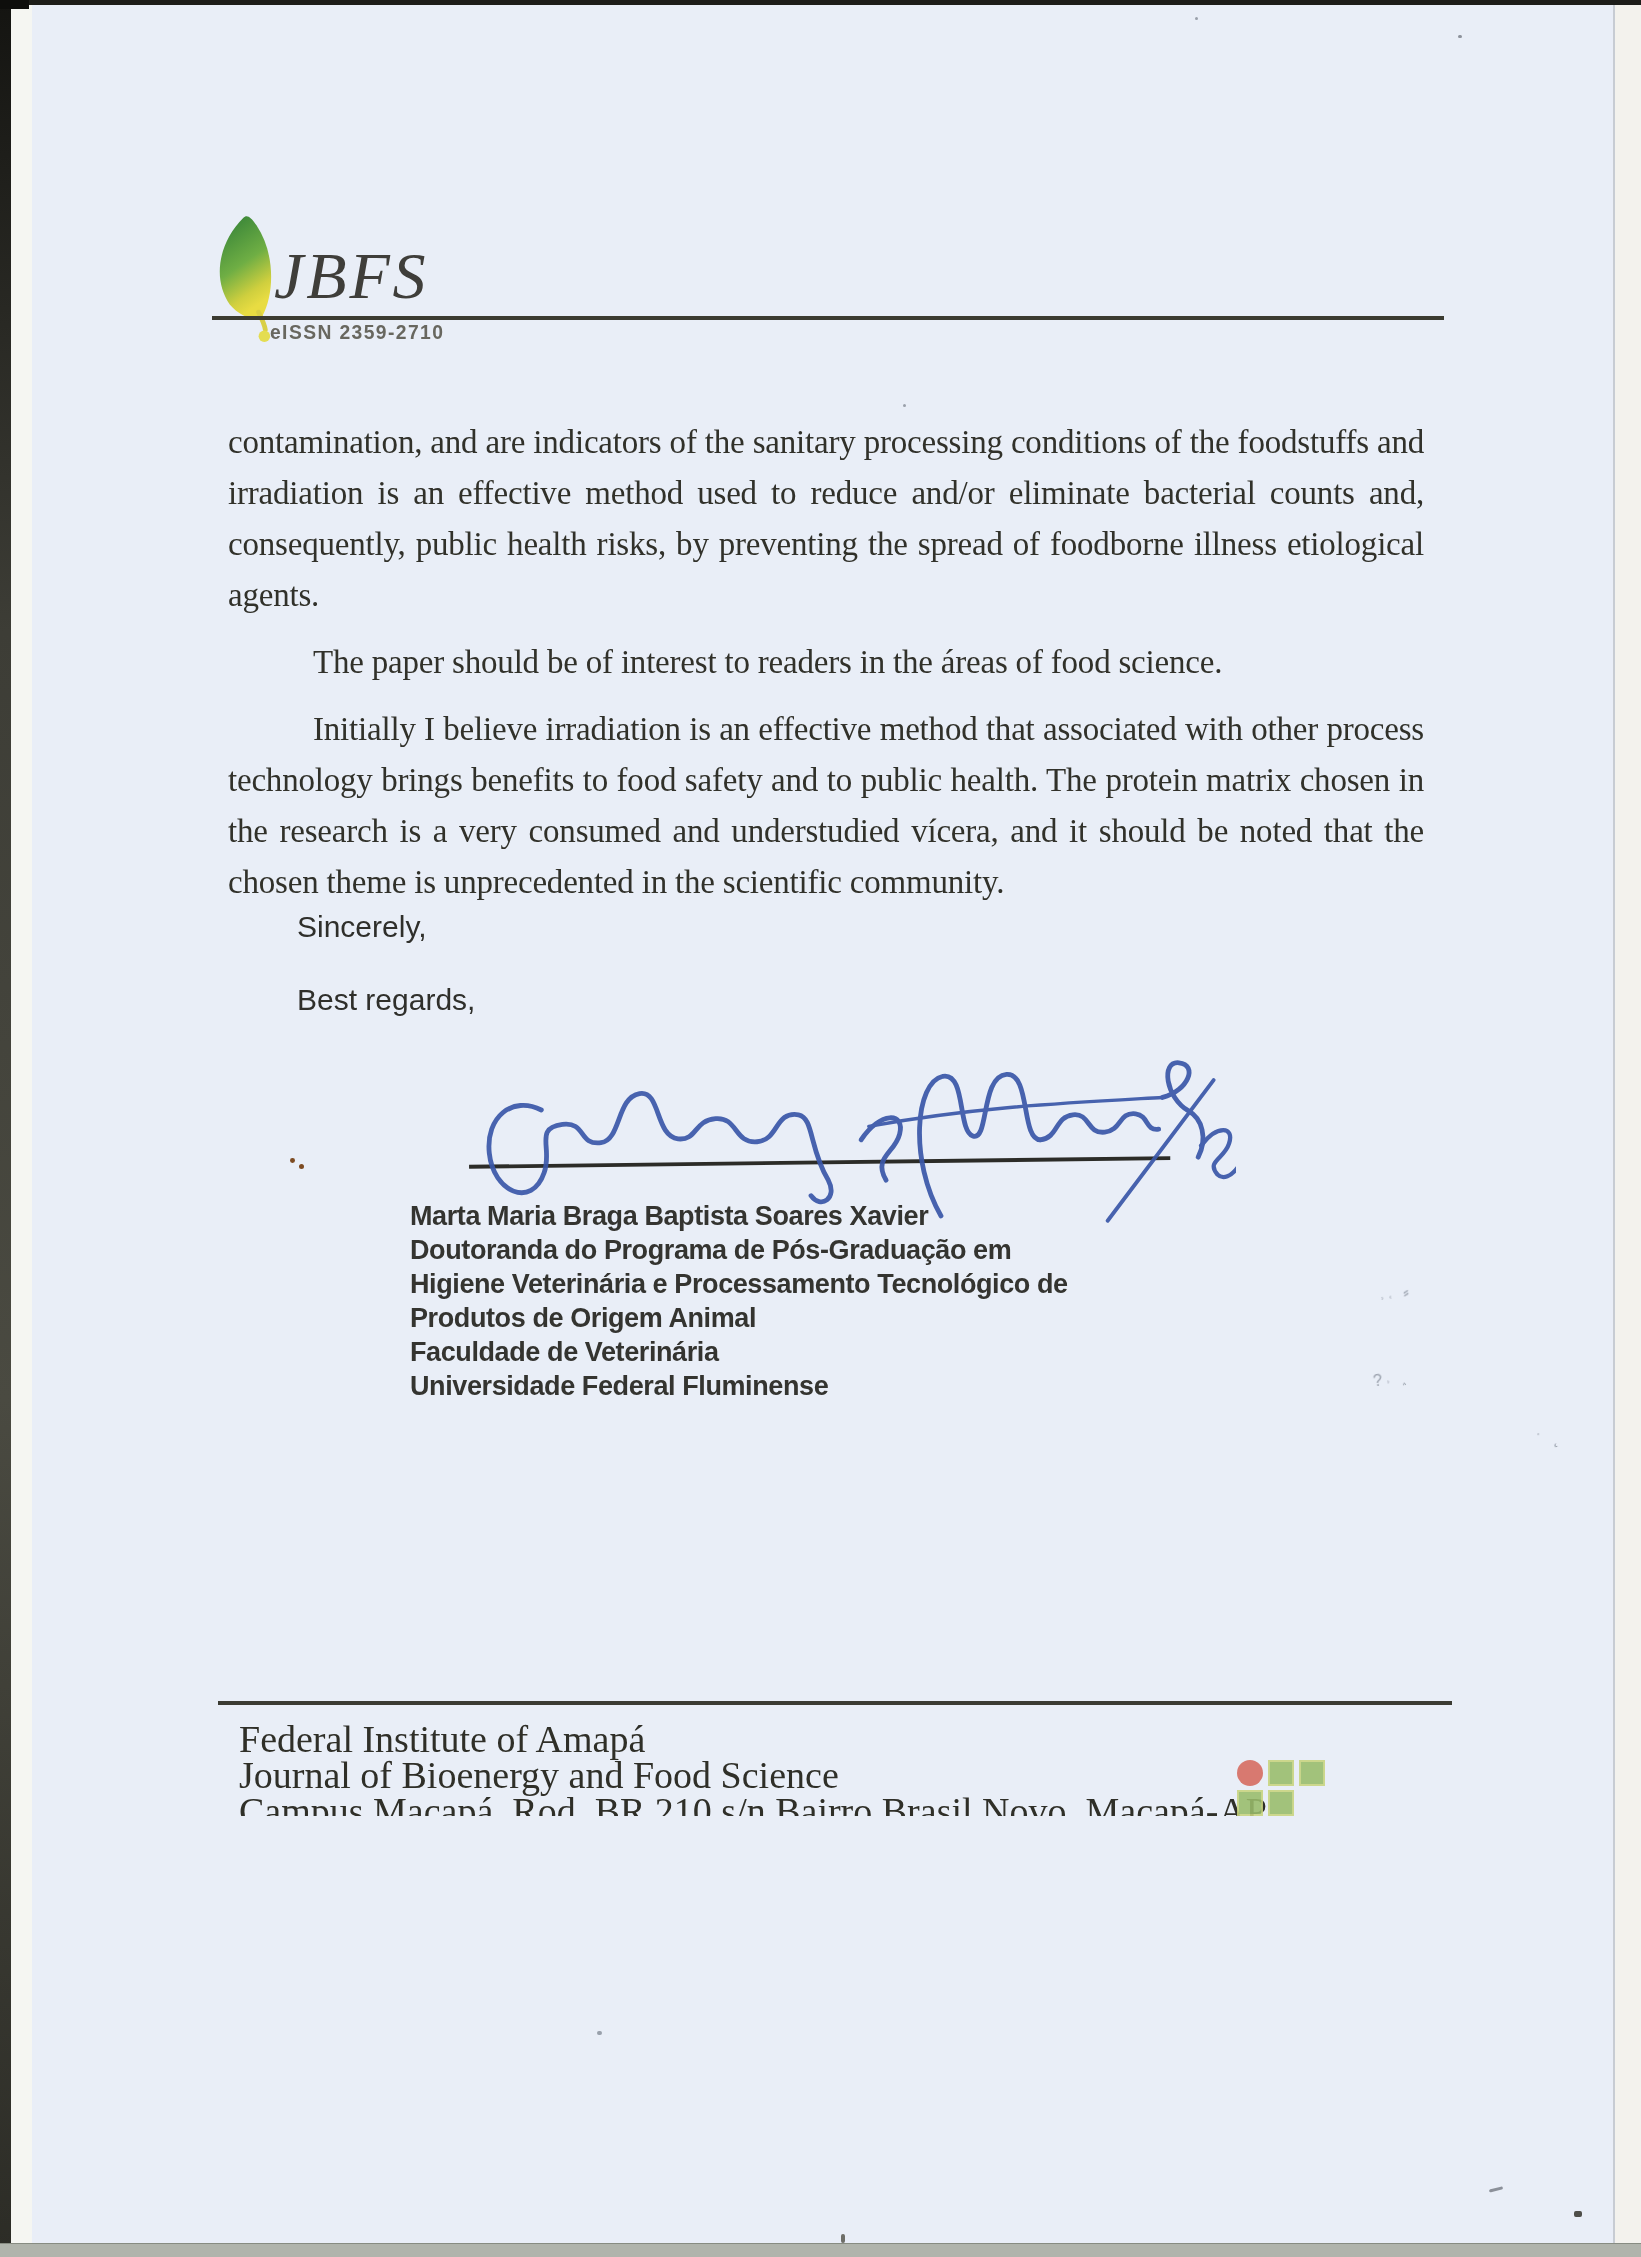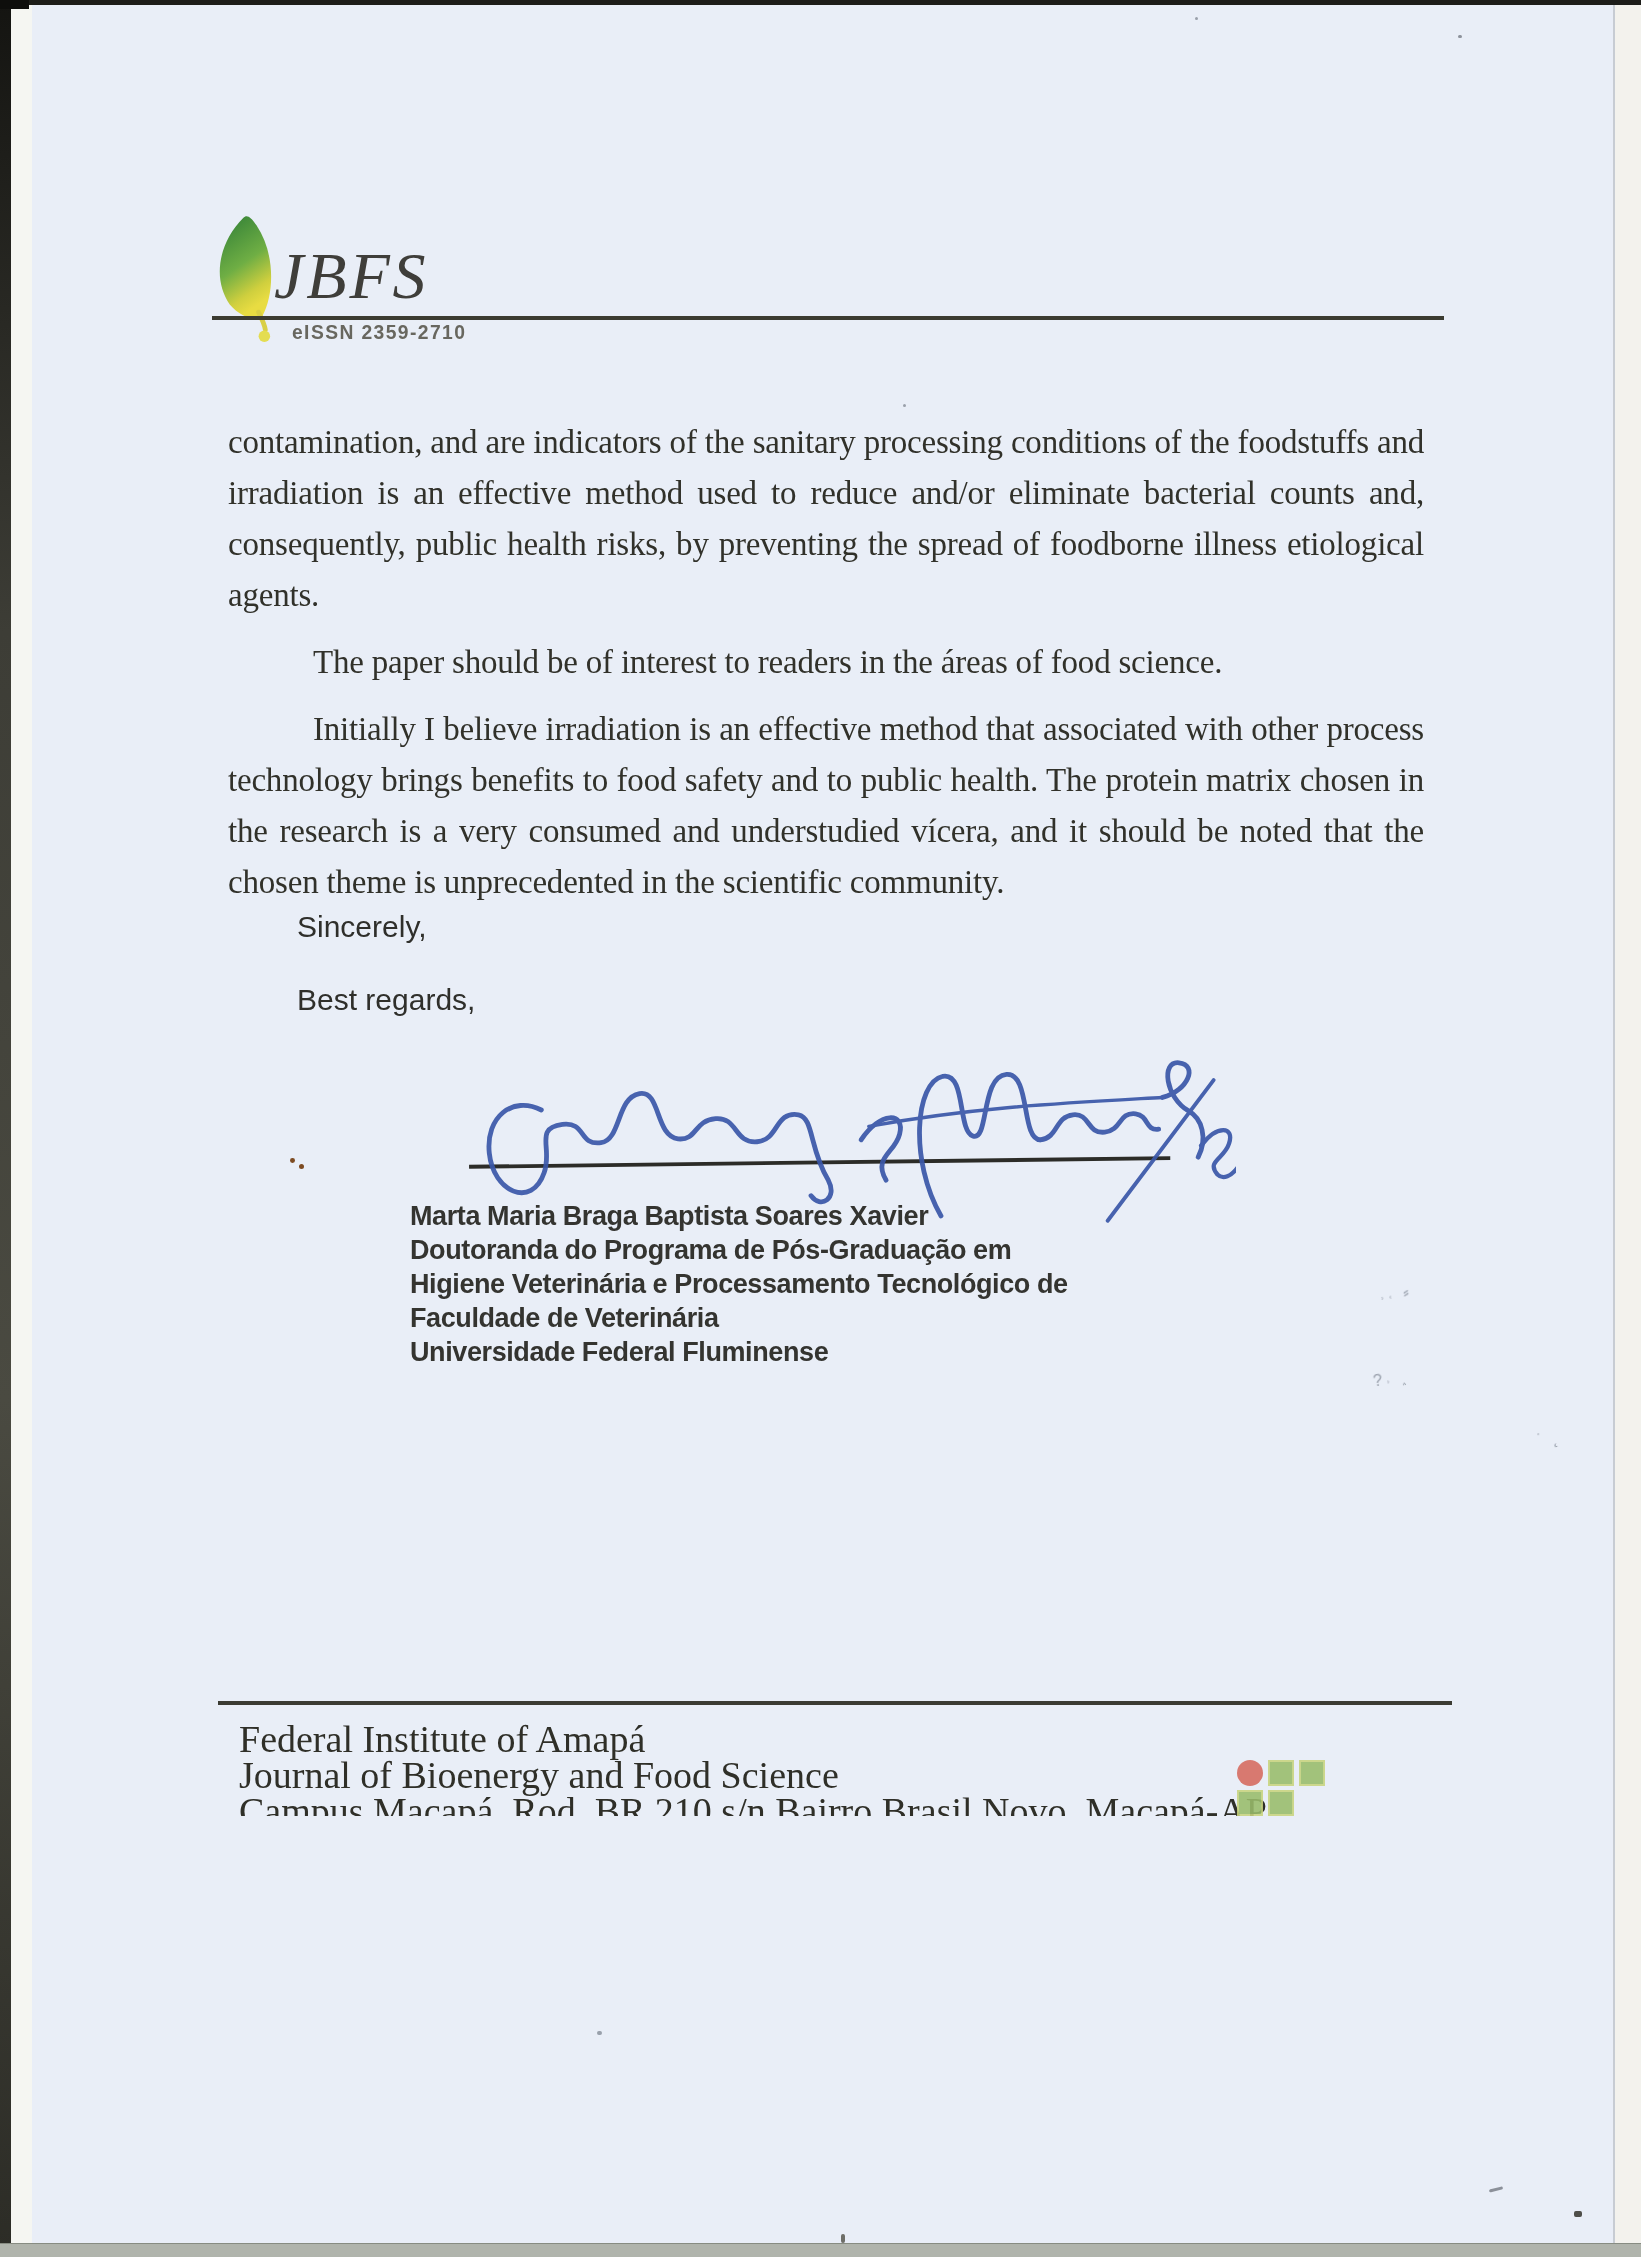--- a/index.html
+++ b/index.html
@@ -16,21 +16,21 @@
   .edge-left-white { position:absolute; left:10.6px; top:3.9px; width:21px; height:2246px; background:#f5f6f2; }
   .edge-right-line { position:absolute; left:1613px; top:4.8px; width:1.9px; height:2250px; background:#c7ccd3; }
   .edge-right-light{ position:absolute; left:1615px; top:4.8px; width:26px; height:2250px; background:#f3f2ed; }
   .edge-bottom { position:absolute; left:0; top:2243px; width:1641px; height:14.5px;
                  background:#b0b4ac; border-top:1.9px solid #878c82; }
   
   .leaf { position:absolute; left:214px; top:216px; }
   .jbfs { position:absolute; left:274px; top:238px; font-style:italic; font-weight:400;
           font-size:66px; color:#3f3e3a; letter-spacing:2.9px; filter:blur(0.4px); }
   .header-rule { position:absolute; left:212px; top:316px; width:1232px; height:3.9px; background:#3b3b31; }
-  .issn { position:absolute; left:292px; top:322px; font-family:"Liberation Sans", sans-serif;
+  .issn { position:absolute; left:270px; top:322px; font-family:"Liberation Sans", sans-serif;
           font-weight:700; font-size:19.3px; color:#68675f; letter-spacing:1.4px; filter:blur(0.4px); }
   
   .body-text { position:absolute; left:212px; top:401px; width:1228px; filter:blur(0.3px); }
   .body-text p { margin:16px; font-size:33px; line-height:51px; text-align:justify;
                  color:#31312a; letter-spacing:-0.2px; }
   .body-text p.indent { text-indent:85px; }
   .sans-line { position:absolute; left:297px; font-family:"Liberation Sans", sans-serif;
                font-size:30px; color:#2f2f2b; filter:blur(0.3px); }
   .thanks    { top:828px; }
   .sincerely { top:910px; }
@@ -115,20 +115,21 @@
       <path d="M 805 42 C 832 35, 842 8, 822 6 C 803 4, 808 42, 832 56 C 846 64, 852 84, 842 104"></path>
       <path d="M 858 24 L 748 170" stroke-width="4"></path>
       <path d="M 845 92 C 862 70, 880 72, 874 90 C 869 106, 850 108, 862 122 C 874 134, 896 104, 892 82" stroke-width="4.5"></path>
     </g>
   </svg>
 
   <div class="name-block">
     <div>Marta Maria Braga Baptista Soares Xavier</div>
     <div>Doutoranda do Programa de Pós-Graduação em</div>
     <div>Higiene Veterinária e Processamento Tecnológico de</div>
+    <div>Produtos de Origem Animal</div>
     <div>Faculdade de Veterinária</div>
     <div>Universidade Federal Fluminense</div>
   </div>
 
   <div class="footer-rule"></div>
   <div class="footer-text">
     <div>Federal Institute of Amapá</div>
     <div>Journal of Bioenergy and Food Science</div>
     <div>Campus Macapá, Rod. BR 210 s/n Bairro Brasil Novo, Macapá-AP</div>
   </div>

